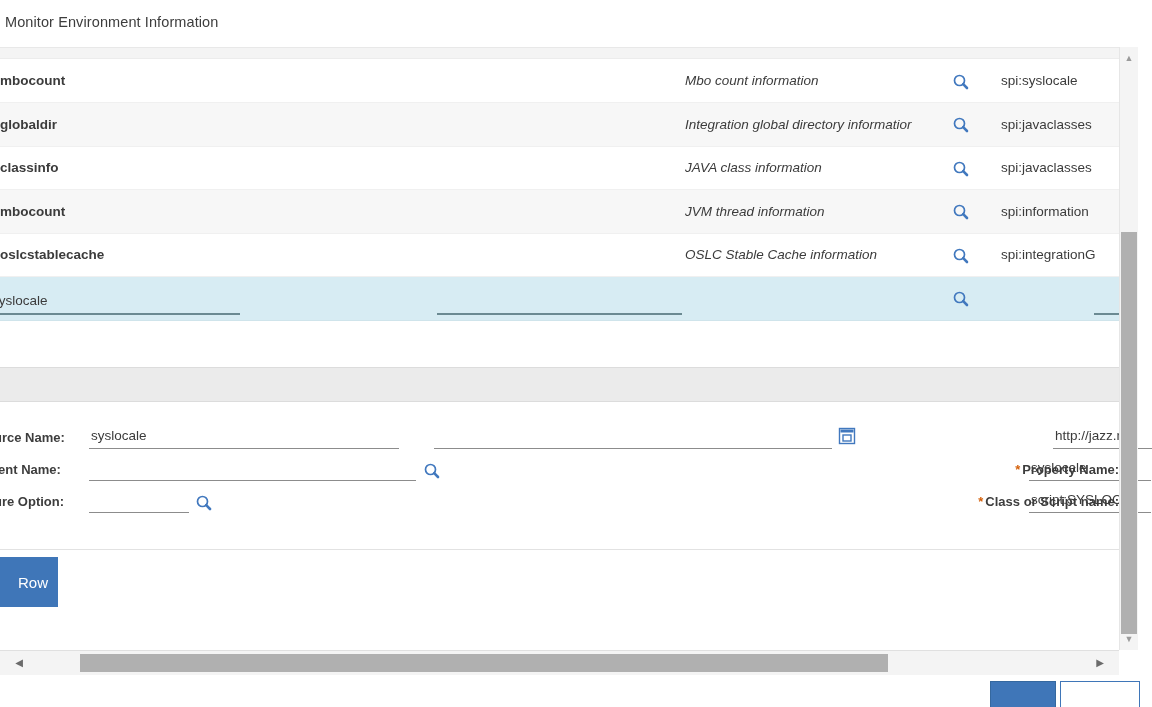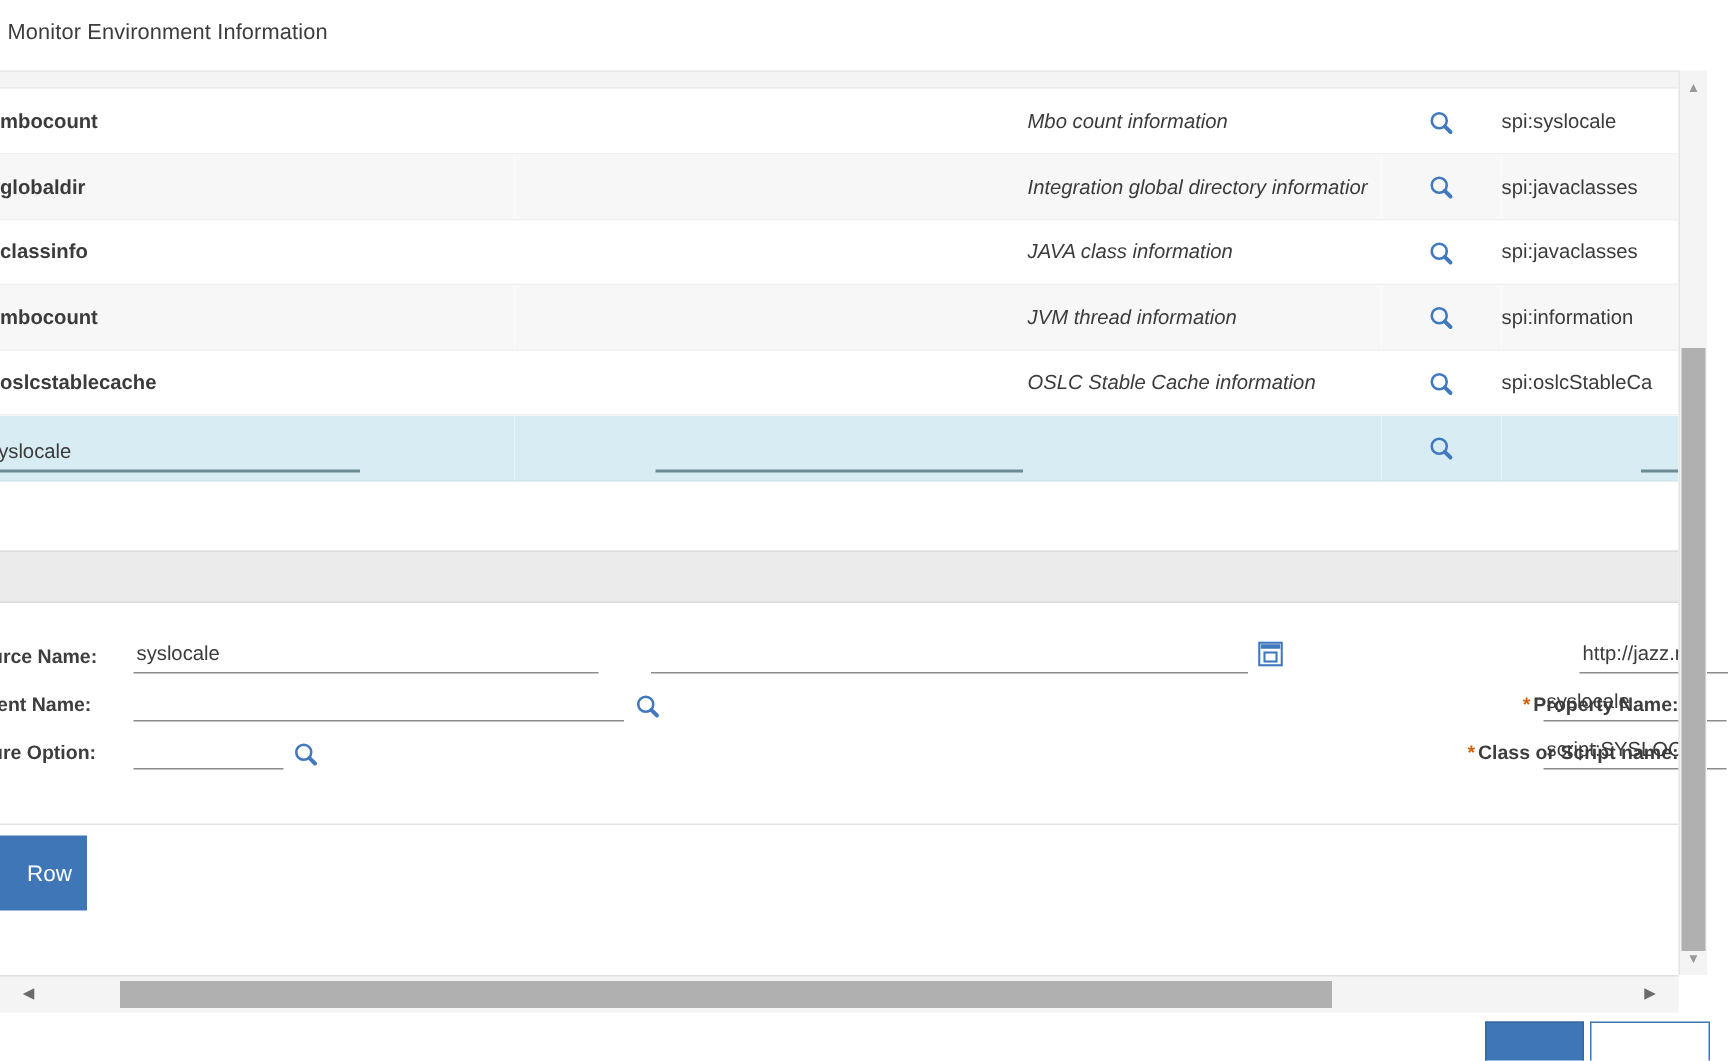--- a/index.html
+++ b/index.html
@@ -389,21 +389,21 @@
         <td class="col-name"><span class="cell-name">oslcstablecache</span></td>
         <td class="col-desc"><span class="cell-desc">OSLC Stable Cache information</span></td>
         <td class="col-icon">
           <span class="mag">
             <svg viewBox="0 0 18 18" width="18" height="18">
                 <circle cx="7.5" cy="7.5" r="5" fill="none" stroke="#4178be" stroke-width="1.7"></circle>
                 <line x1="11.2" y1="11.2" x2="15" y2="15" stroke="#4178be" stroke-width="2.6" stroke-linecap="round"></line>
               </svg>
           </span>
         </td>
-        <td class="col-spi"><span class="cell-spi">spi:oslcStableCa</span></td>
+        <td class="col-spi"><span class="cell-spi">spi:integrationG</span></td>
       </tr>
 
 
       <tr class="selected">
         <td class="col-name">
           <input class="inline-input inline-name" value="syslocale" style="">
         </td>
         <td class="col-desc">
           <input class="inline-input inline-desc" value="" style="">
         </td>

